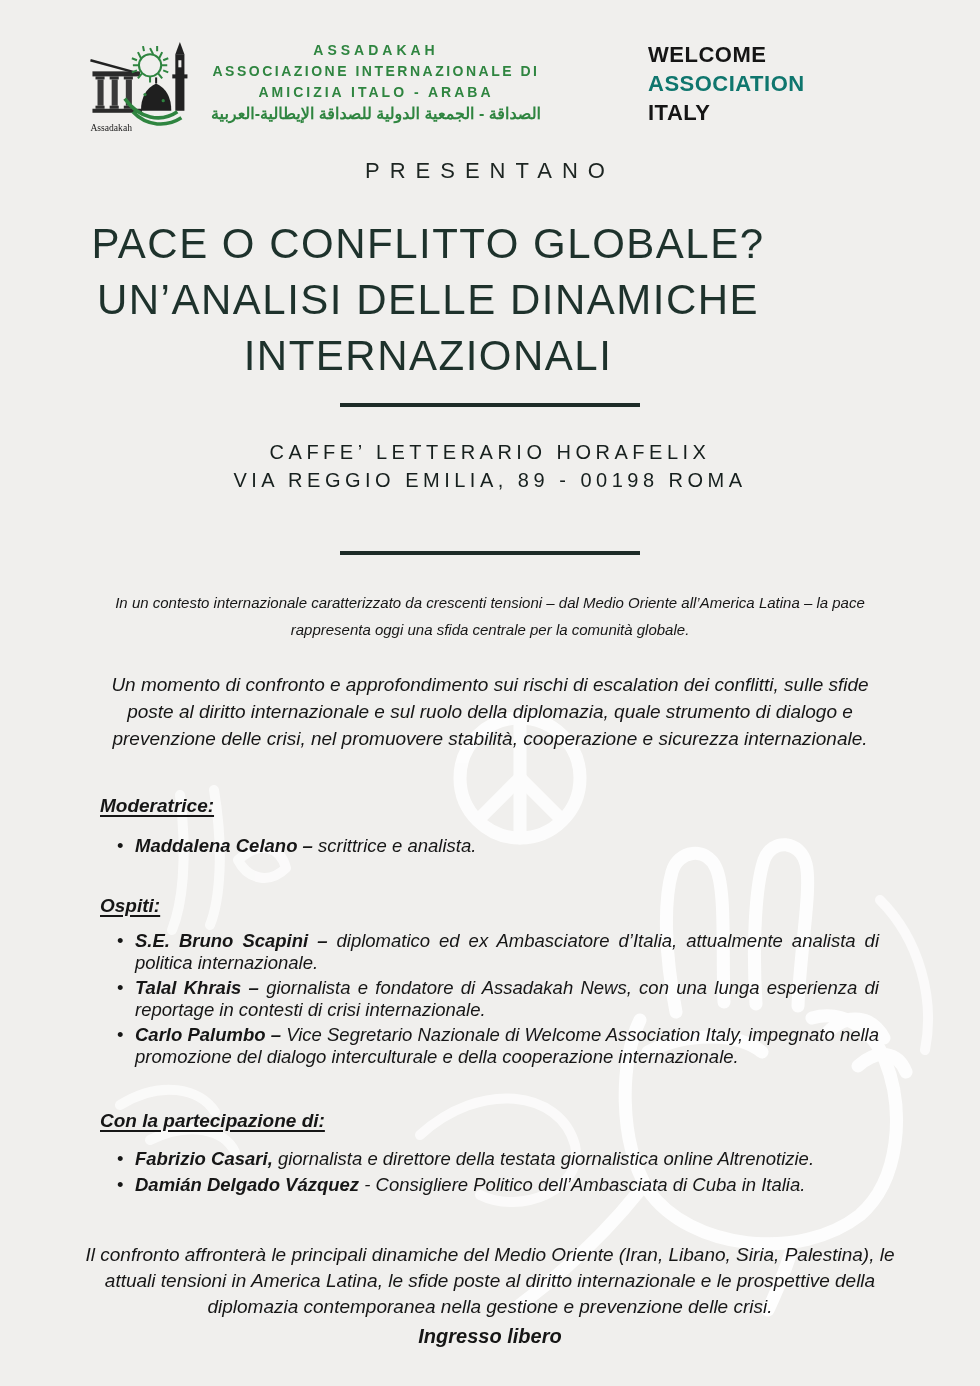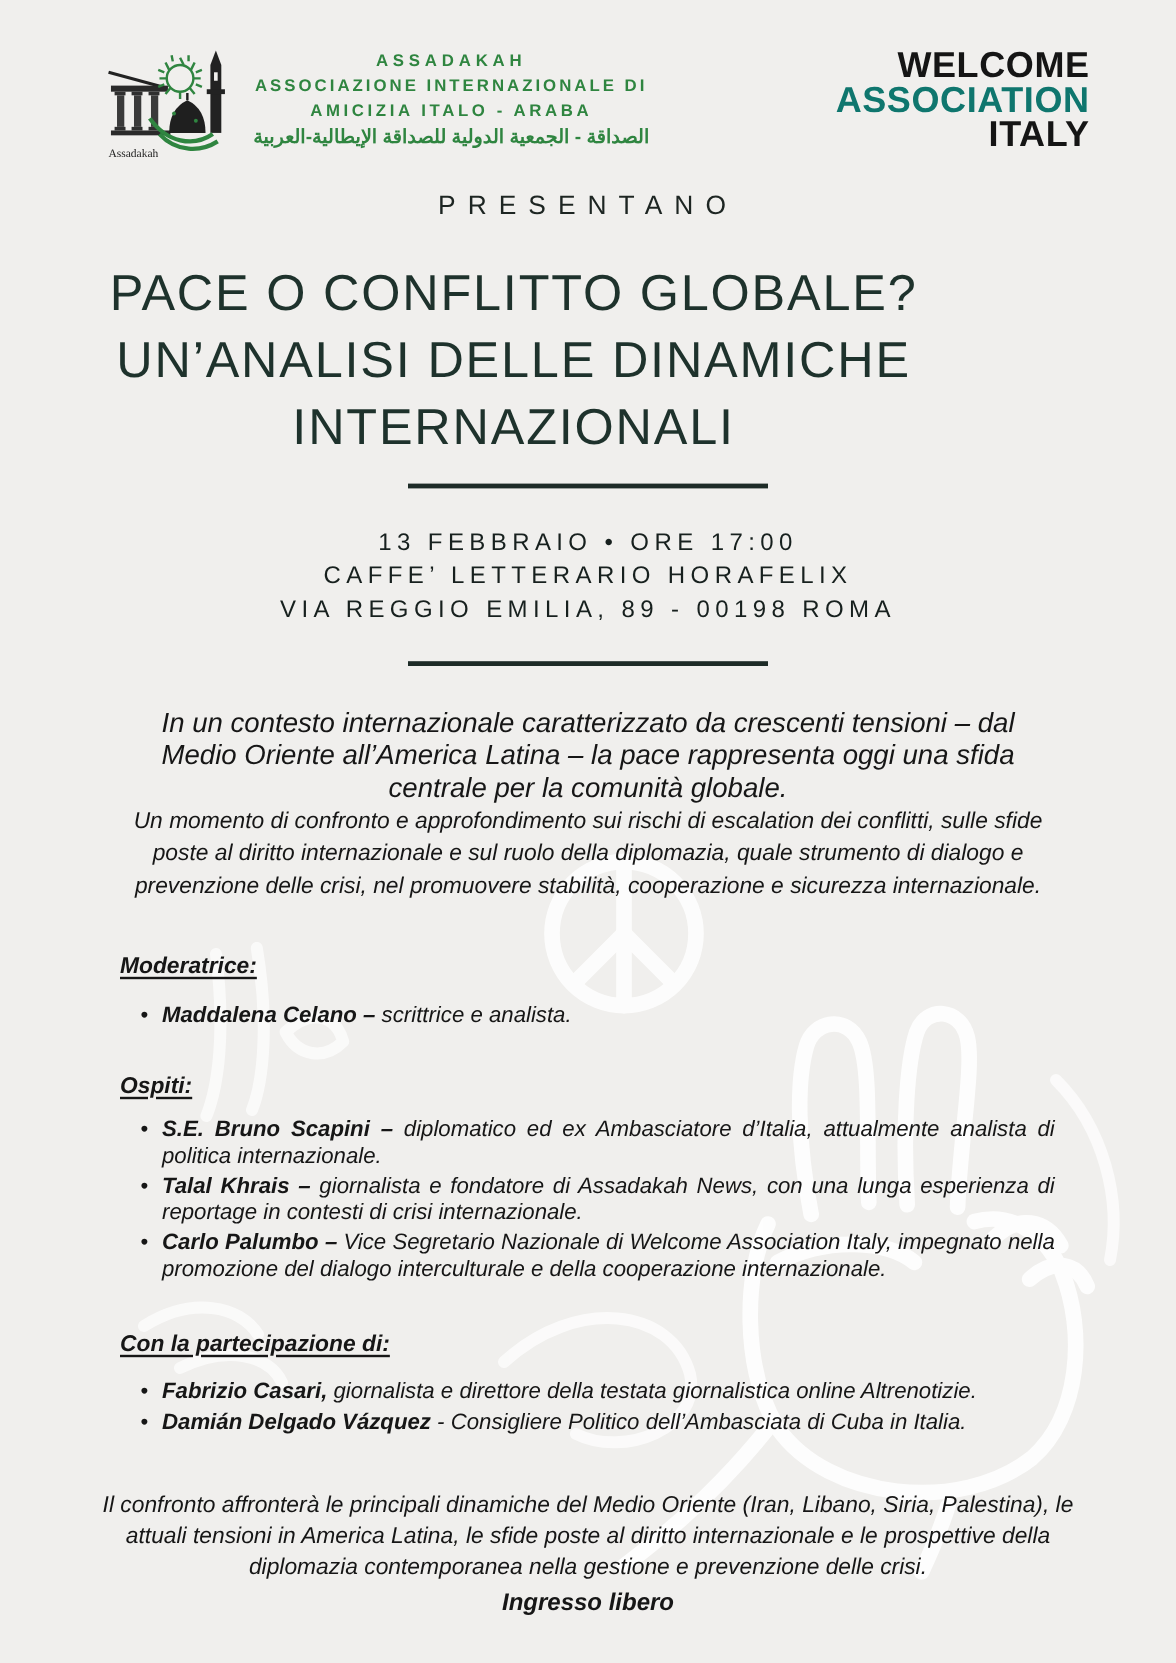--- a/index.html
+++ b/index.html
@@ -16,37 +16,37 @@
   .watermark{position:absolute;inset:0;z-index:0;pointer-events:none;}
   .content{position:absolute;inset:0;z-index:1;}
 
   
   .assadakah-logo{left:88px;top:38px;width:112px;height:96px;}
   .assadakah-text{left:200px;top:42px;width:352px;text-align:center;color:#2f8540;font-weight:bold;}
   .assadakah-name{font-size:14px;letter-spacing:4px;margin-bottom:5px;}
   .assadakah-l1{font-size:14px;letter-spacing:2.5px;margin-bottom:5px;}
   .assadakah-l2{font-size:14px;letter-spacing:3px;margin-bottom:4px;}
   .assadakah-ar{font-size:16px;letter-spacing:0;direction:rtl;font-weight:bold;}
-  .welcome-logo{left:648px;top:40px;width:260px;line-height:29px;font-weight:bold;font-size:30px;letter-spacing:0.5px;text-align:right;}
+  .welcome-logo{left:648px;top:40px;width:260px;line-height:29px;font-weight:bold;font-size:22px;letter-spacing:0.5px;}
   .welcome-black{color:#151515;}
   .welcome-teal{color:#0f766e;}
 
   .presents{left:0;top:158px;width:980px;text-align:center;font-size:22px;letter-spacing:10px;color:#1d2522;}
 
   .title{left:0;top:216px;width:856px;text-align:center;
          font-size:42px;line-height:56px;letter-spacing:1.5px;color:#1e322c;font-weight:400;}
 
   .rule{height:4px;background:#1d2b27;width:300px;left:340px;}
   .rule1{top:403px;}
   .rule2{top:551px;}
 
   .event{left:0;top:438px;width:980px;text-align:center;font-size:20px;line-height:28px;
          letter-spacing:4.5px;color:#17201e;}
 
-  .intro1{left:110px;top:589px;width:760px;text-align:center;font-style:italic;font-size:23px;line-height:27px;}
+  .intro1{left:110px;top:589px;width:760px;text-align:center;font-style:italic;font-size:15px;line-height:27px;}
   .intro2{left:100px;top:671px;width:780px;text-align:center;font-style:italic;font-size:19px;line-height:27px;}
 
   .sec-heading{font-style:italic;font-weight:bold;font-size:19px;
                text-decoration:underline;text-decoration-thickness:2px;text-underline-offset:3px;}
   .h-mod{left:100px;top:795px;}
   .h-osp{left:100px;top:895px;}
   .h-par{left:100px;top:1110px;}
 
   ul.people{list-style:none;margin:0;padding:0;font-style:italic;font-size:18.5px;line-height:21.5px;}
   ul.people li{position:relative;padding-left:18px;text-align:justify;margin-bottom:4px;}
@@ -151,21 +151,20 @@
 
     <div class="abs title">
       <div>PACE O CONFLITTO GLOBALE?</div>
       <div>UN’ANALISI DELLE DINAMICHE</div>
       <div>INTERNAZIONALI</div>
     </div>
 
     <div class="abs rule rule1"></div>
 
     <div class="abs event">
-      <div>13 FEBBRAIO • ORE 17:00</div>
       <div>CAFFE’ LETTERARIO HORAFELIX</div>
       <div>VIA REGGIO EMILIA, 89 - 00198 ROMA</div>
     </div>
 
     <div class="abs rule rule2"></div>
 
     <div class="abs intro1">In un contesto internazionale caratterizzato da crescenti tensioni – dal Medio Oriente all’America Latina – la pace rappresenta oggi una sfida centrale per la comunità globale.</div>
     <div class="abs intro2">Un momento di confronto e approfondimento sui rischi di escalation dei conflitti, sulle sfide poste al diritto internazionale e sul ruolo della diplomazia, quale strumento di dialogo e prevenzione delle crisi, nel promuovere stabilità, cooperazione e sicurezza internazionale.</div>
 
     <div class="abs sec-heading h-mod">Moderatrice:</div>

